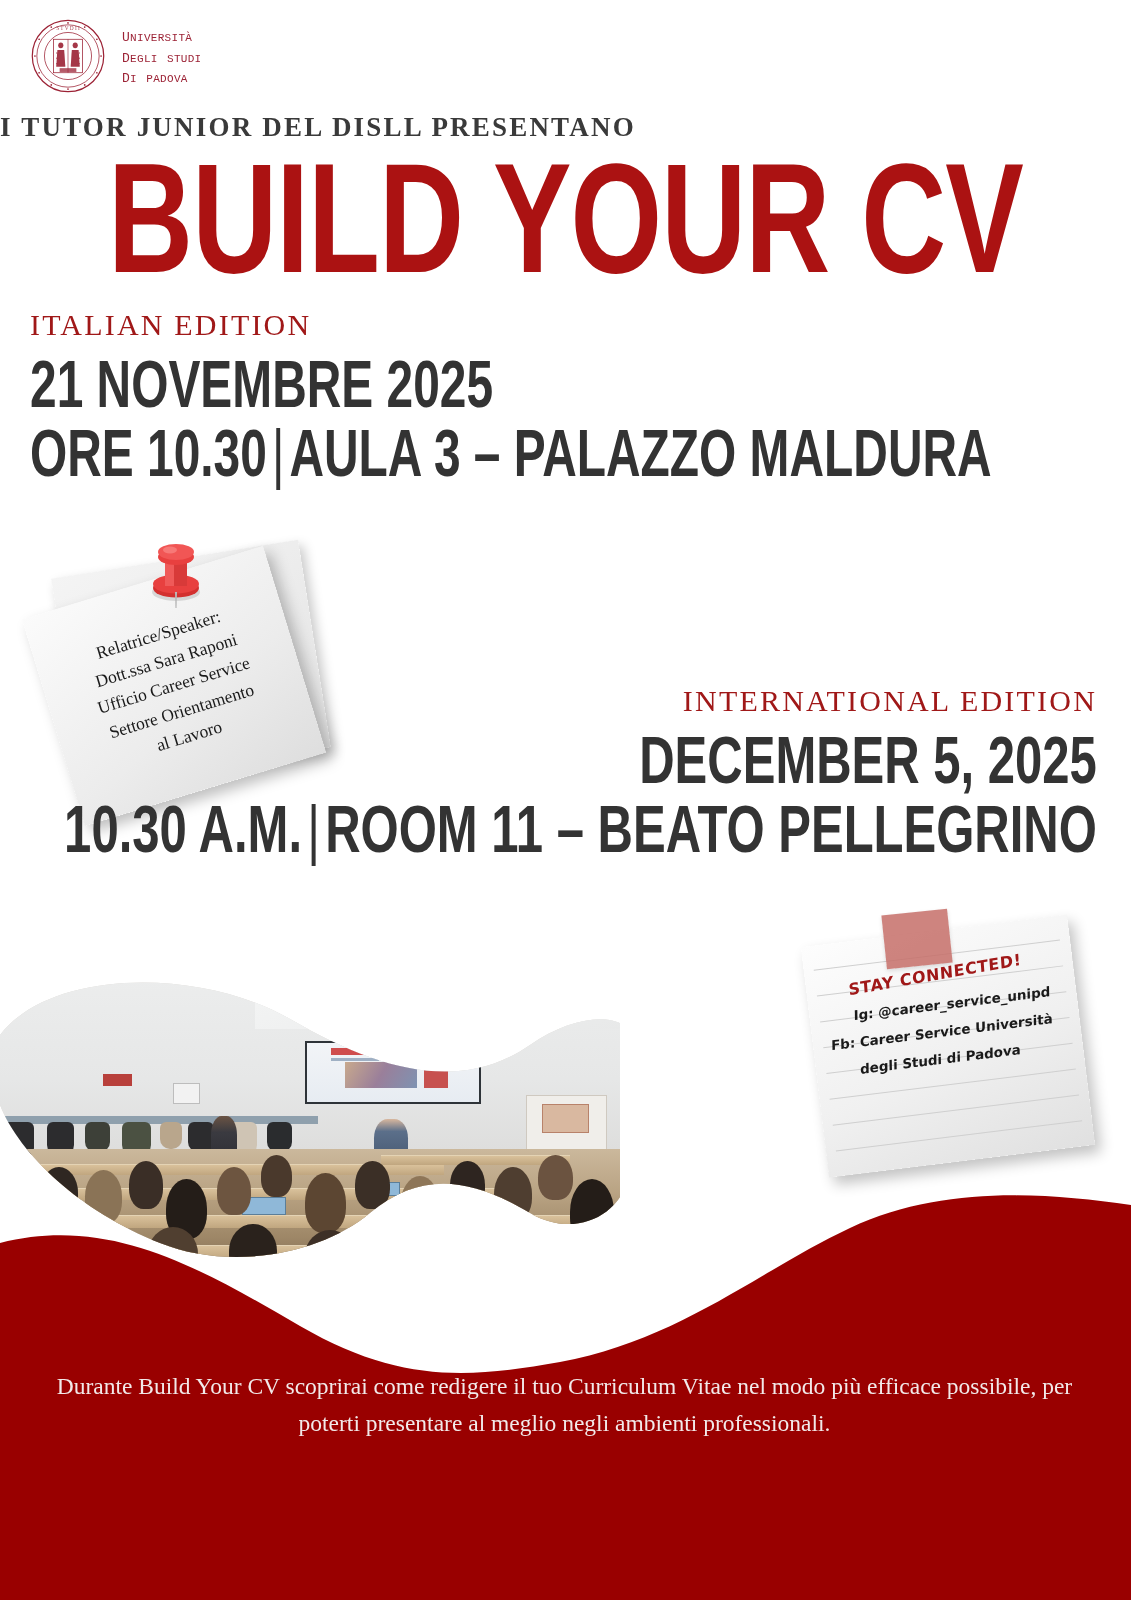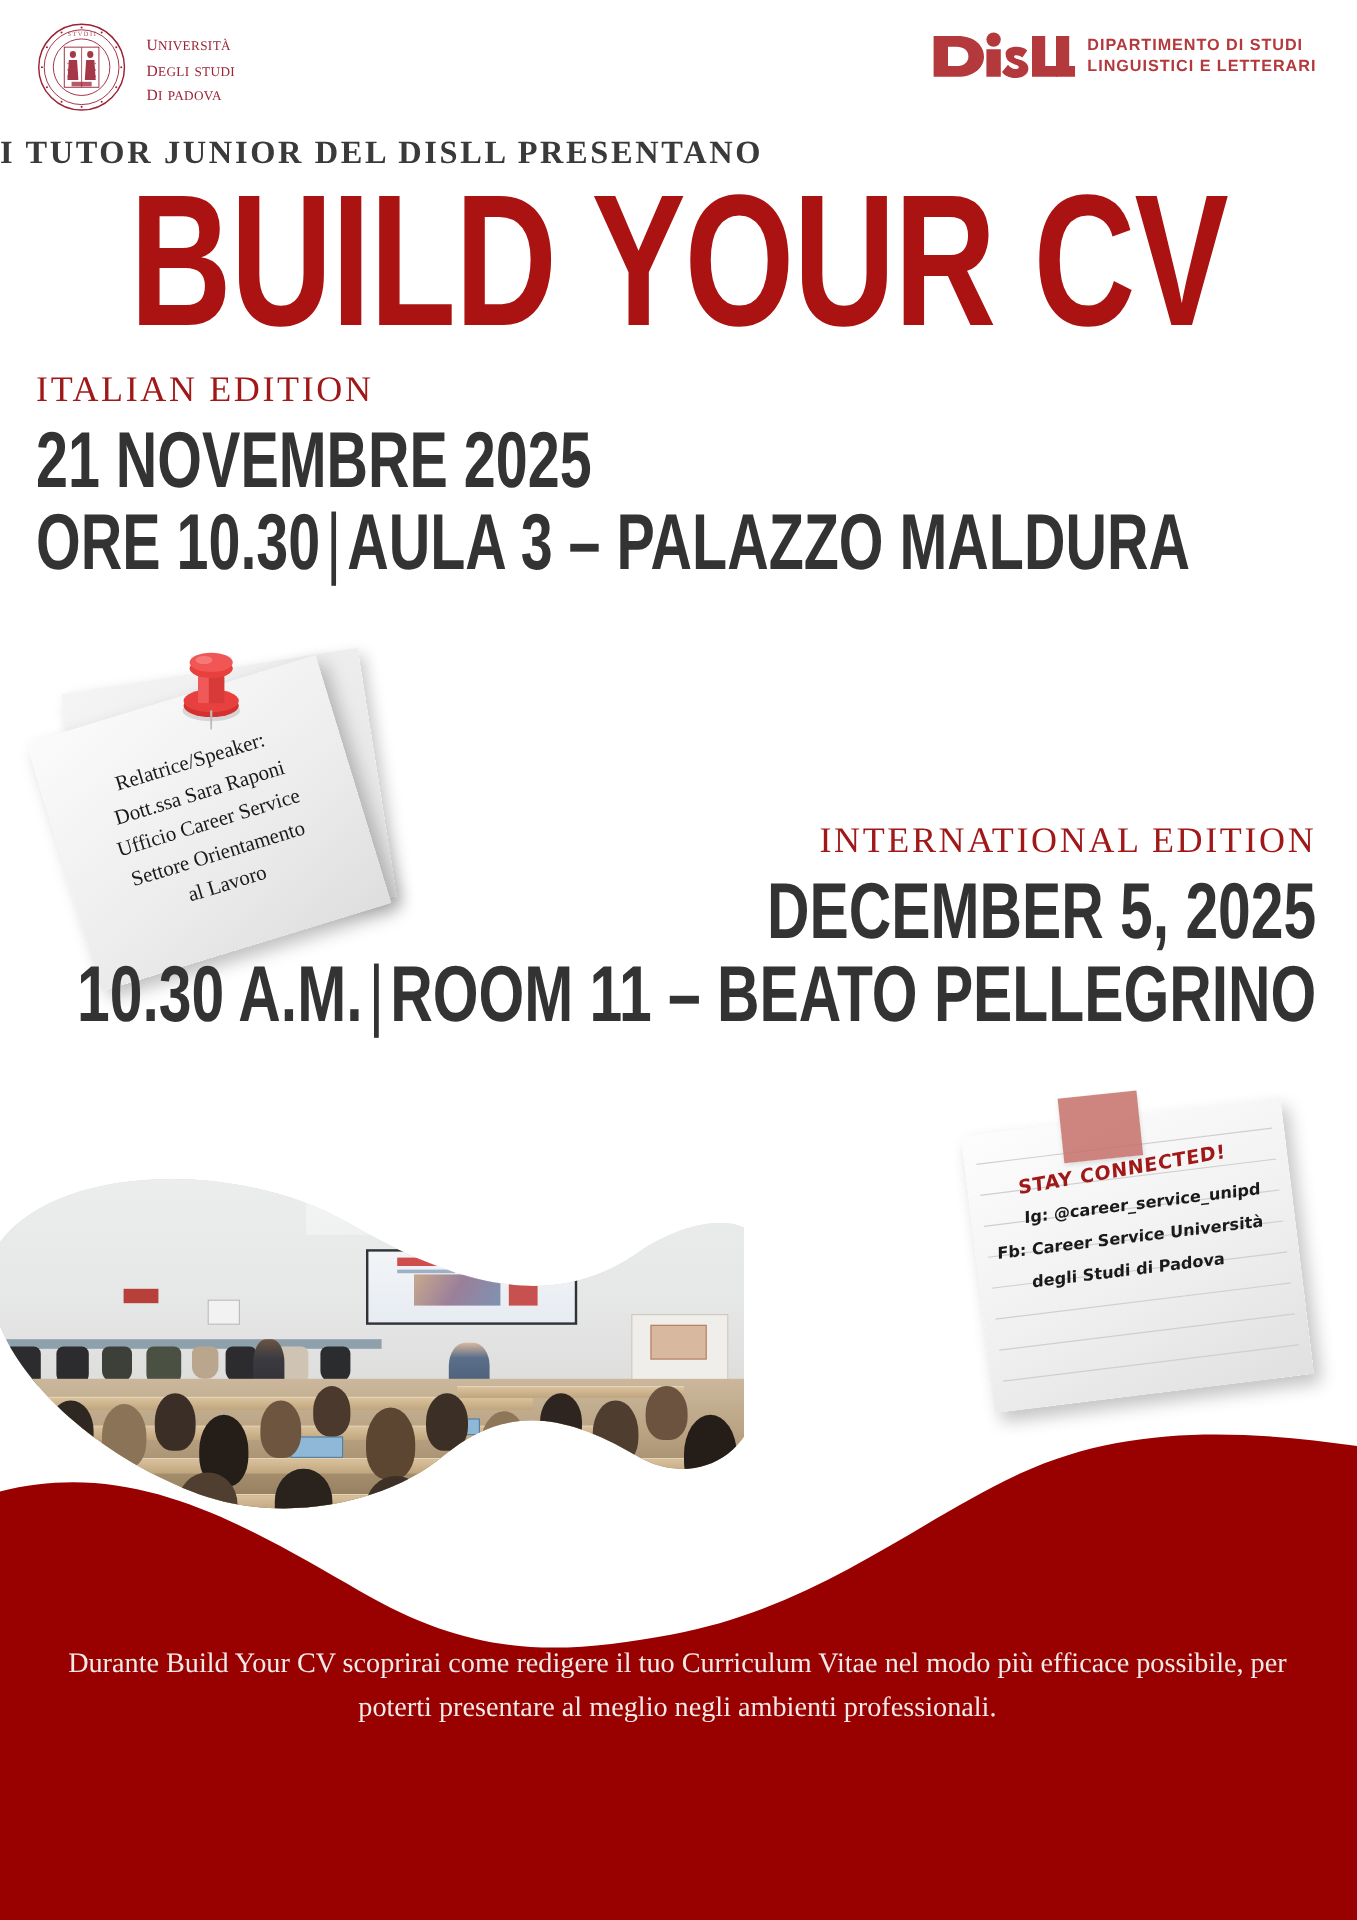--- a/index.html
+++ b/index.html
@@ -31,21 +31,21 @@
     align-items: center;
     gap: 16px;
   }
   .seal {
     width: 76px;
     height: 76px;
     flex: 0 0 auto;
   }
   .unipd-words {
     color: #9c2235;
-    font-family: Liberation Serif, serif;
+    font-family: Liberation Mono, monospace;
     line-height: 1.12;
     padding-top: 2px;
   }
   .unipd-words div {
     font-size: 15px;
     letter-spacing: 0.3px;
     font-variant: small-caps;
     text-transform: lowercase;
   }
   .unipd-words div::first-letter { font-size: 18px; }
@@ -470,36 +470,20 @@
           <circle cx="65" cy="60" r="0.9"></circle>
       </g>
     </svg>
     <div class="unipd-words">
       <div>Università</div>
       <div>degli Studi</div>
       <div>di Padova</div>
     </div>
   </div>
 
-  <div class="logo-disll">
-    <svg class="disll-mark" viewBox="0 0 120 46">
-      <g fill="#b4393c">
-        <path d="M2 6 L22 6 C36 6 44 14 44 23 C44 32 36 40 22 40 L2 40 Z M14 15 L14 31 L21 31 C27 31 31 28 31 23 C31 18 27 15 21 15 Z"></path>
-        <circle cx="52" cy="9" r="6"></circle>
-        <path d="M46 17 L58 17 L58 40 L46 40 Z"></path>
-        <path d="M62 21 C62 17 66 15 71 15 C75 15 78 16 80 18 L76 24 C75 23 73 22 71 22 C69.5 22 69 22.5 69 23.3 C69 26 81 25 81 33 C81 38 76 41 70 41 C65 41 61 39 59 36 L64 30 C65.5 32 68 33.5 70 33.5 C72 33.5 73 33 73 32 C73 29 62 30 62 21 Z"></path>
-        <path d="M84 6 L95 6 L95 31 L105 31 L105 40 L84 40 Z"></path>
-        <path d="M104 6 L115 6 L115 31 L120 31 L120 40 L104 40 Z"></path>
-      </g>
-    </svg>
-    <div class="disll-words">
-      <div>DIPARTIMENTO DI STUDI</div>
-      <div>LINGUISTICI E LETTERARI</div>
-    </div>
-  </div>
 
   <div class="kicker">I TUTOR JUNIOR DEL DISLL PRESENTANO</div>
   <div class="main-title">BUILD YOUR CV</div>
 
   <div class="ita-block">
     <div class="edition-label">ITALIAN EDITION</div>
     <div class="edition-line l1">21 NOVEMBRE 2025</div>
     <div class="edition-line l2"><span>ORE 10.30</span><span class="pipe">|</span><span>AULA 3 – PALAZZO MALDURA</span></div>
   </div>
 

